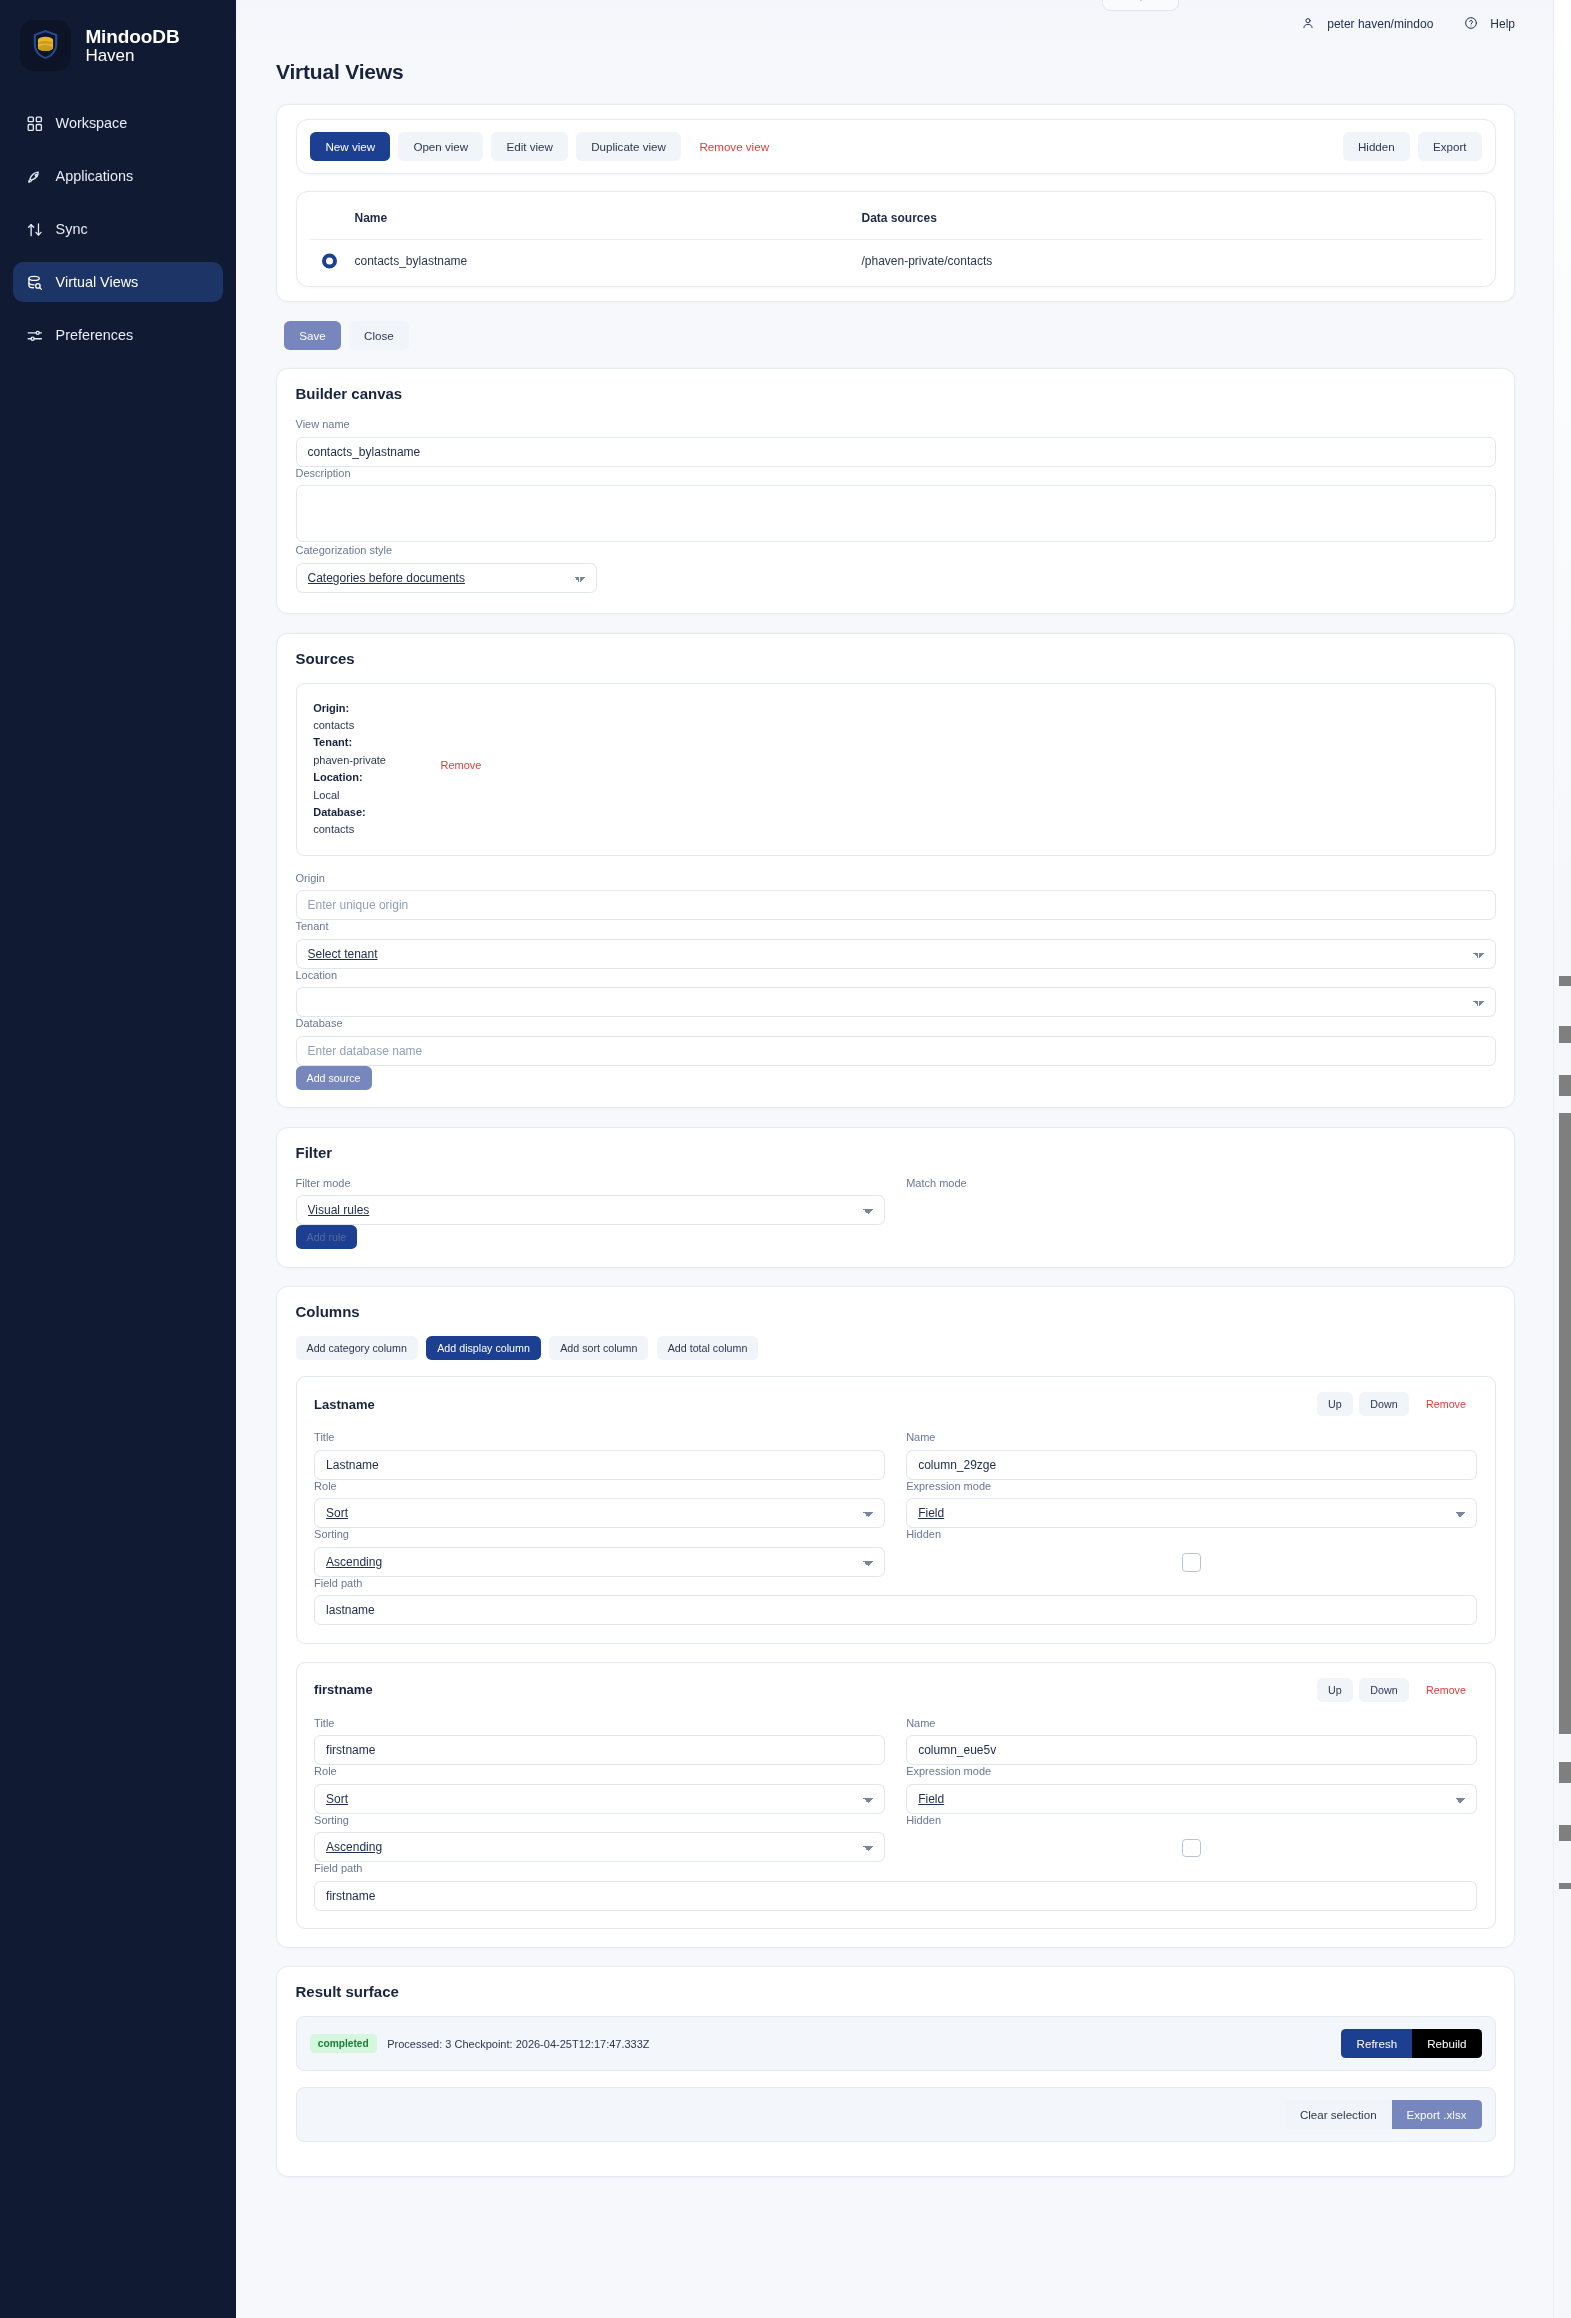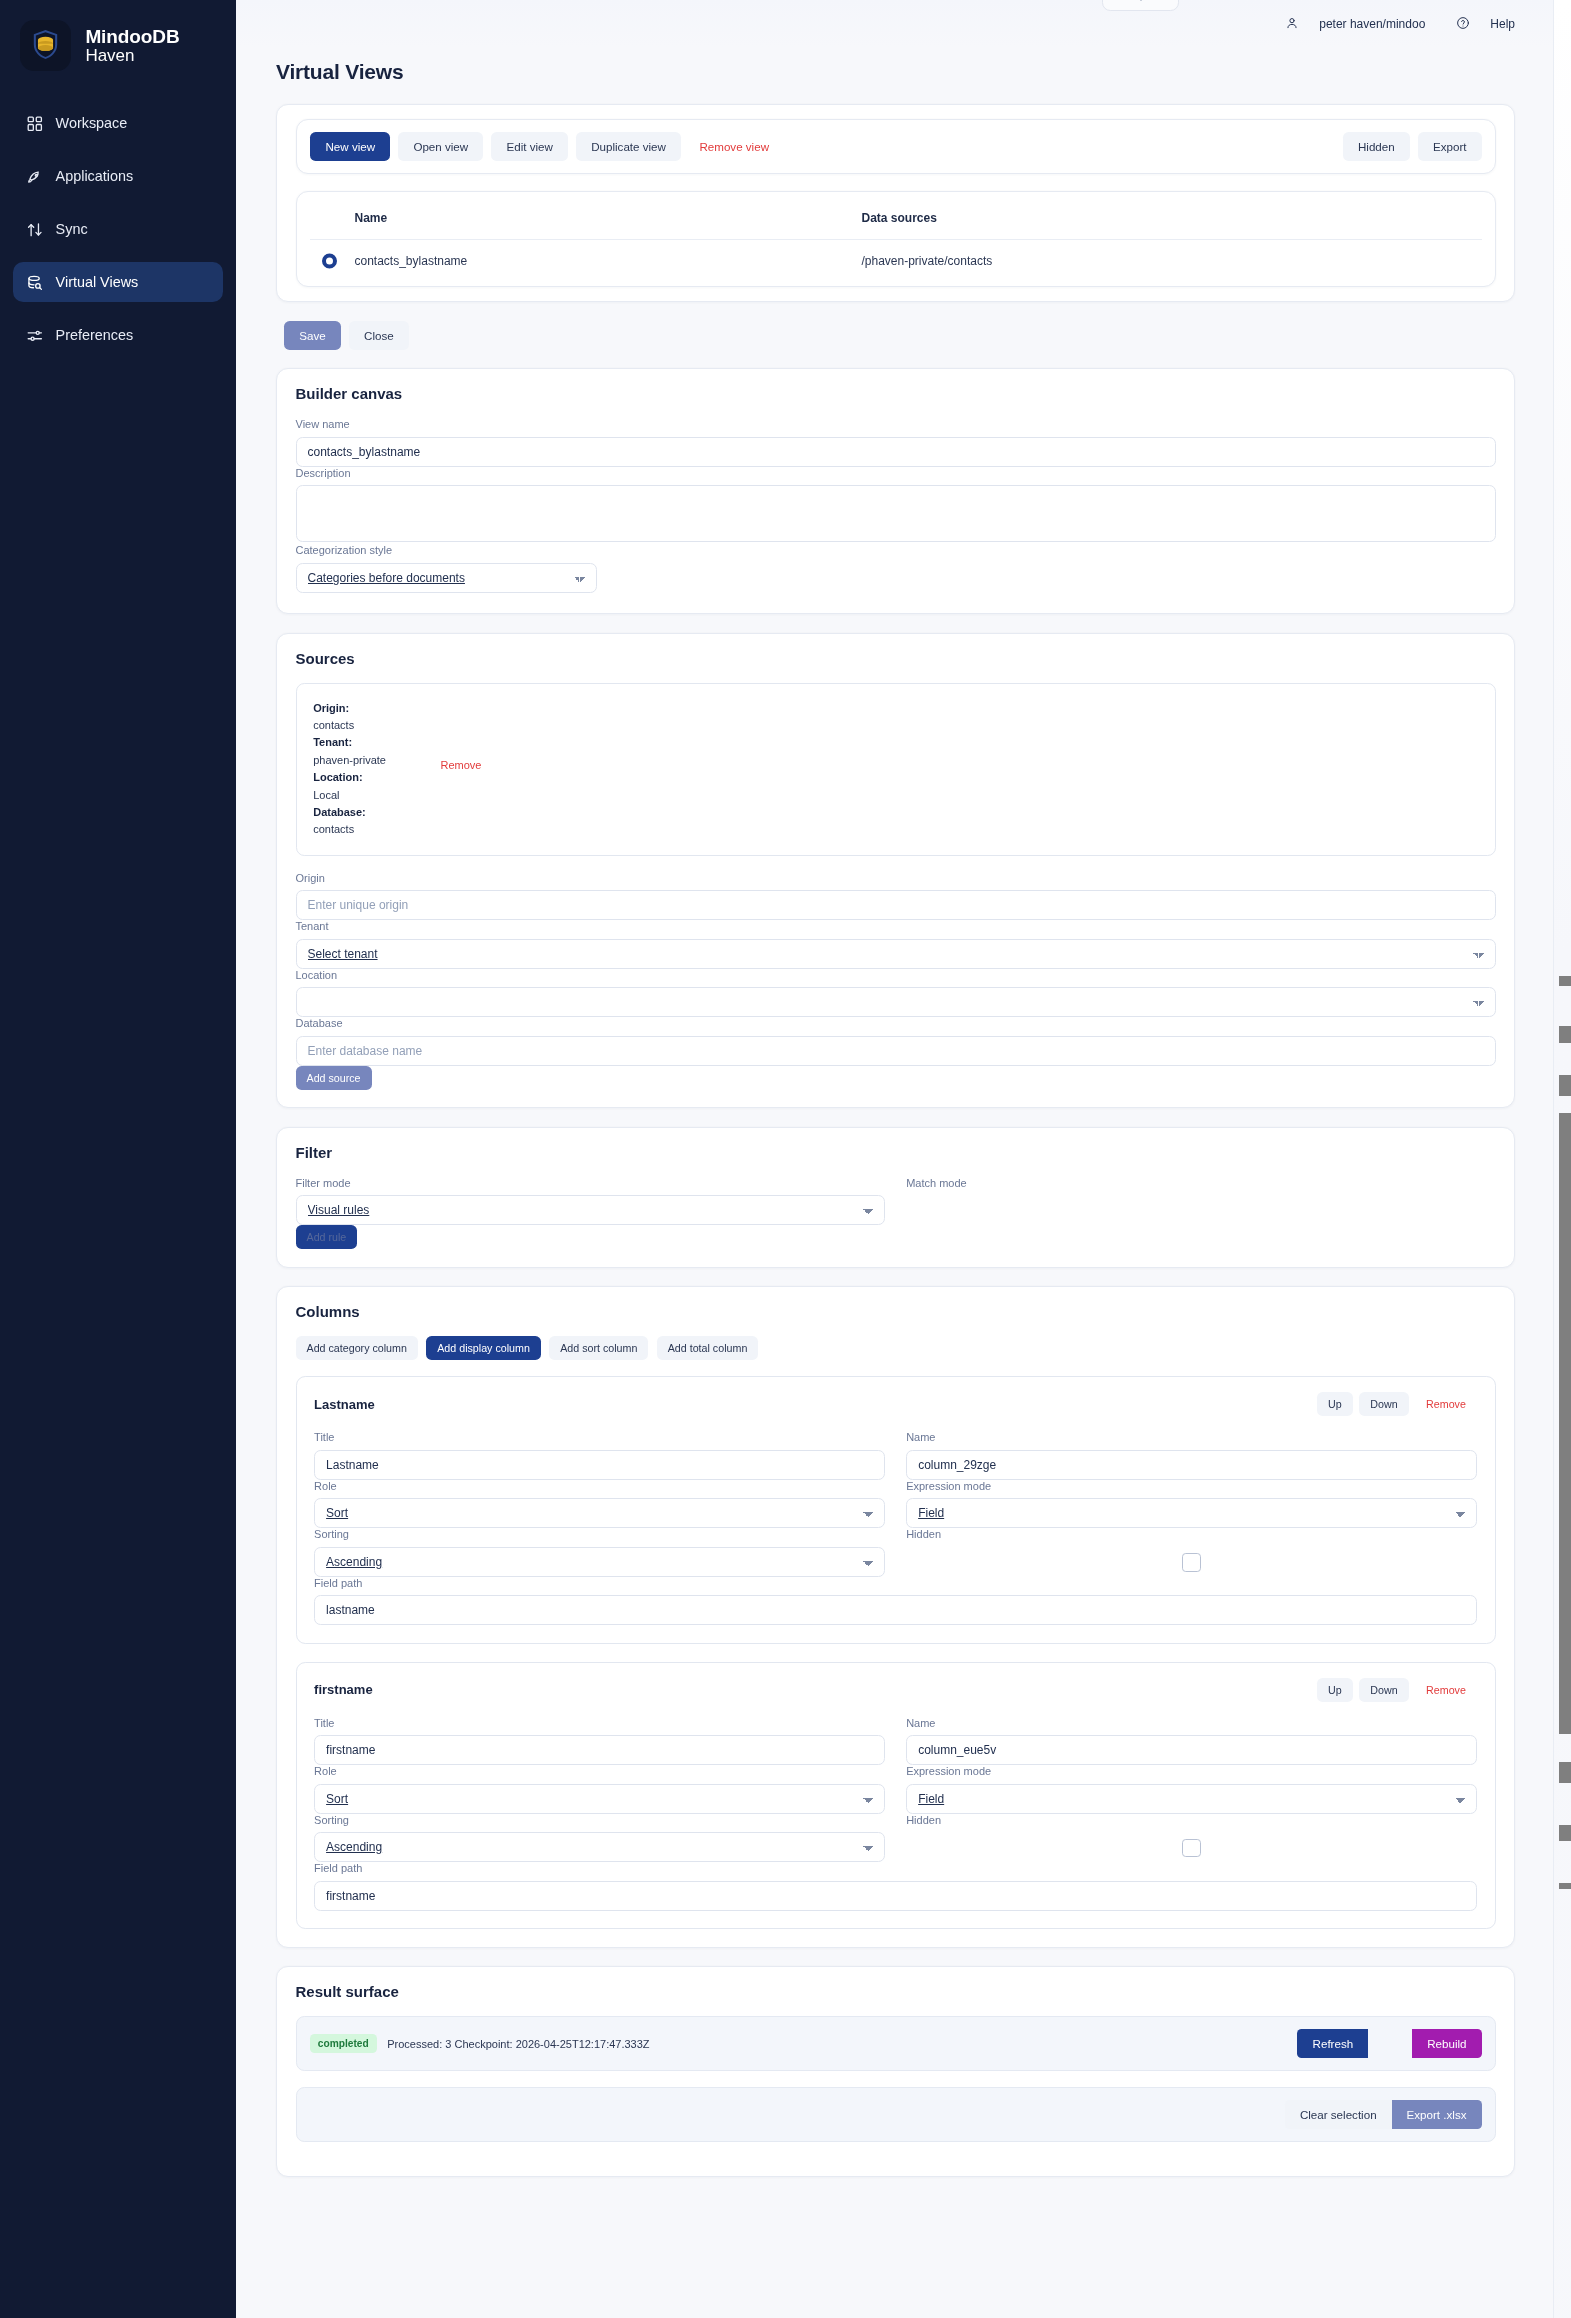--- a/index.html
+++ b/index.html
@@ -44,21 +44,21 @@
   .nav-ico svg { width: 17.6px; height: 17.6px; display:block; }
 
   
   .main { flex: 1 1 auto; position: relative; min-width: 0; padding-bottom: 18.5px; }
 
   .topbar {
     height: 48px; display: flex; align-items: center; justify-content: flex-end;
     gap: 31px; padding-right: 56px;
     background: linear-gradient(180deg,#f4f6fb 0%, #f7f8fb 100%);
   }
-  .topbar-item { display: flex; align-items: center; gap: 20px; font-size: 12px; color: #233150; cursor: pointer; }
+  .topbar-item { display: flex; align-items: center; gap: 12px; font-size: 12px; color: #233150; cursor: pointer; }
   .topbar-item svg { width: 14px; height: 14px; }
 
   .top-pill {
     position: absolute; top: -17.6px; left: 866px;
     width: 77px; height: 29px; border-radius: 8.3px;
     border: 0.9px solid #e2e6ef; background: #fafbfd;
     display: flex; align-items: flex-end; justify-content: center; padding-bottom: 2.8px;
   }
   .top-pill svg { width: 16px; height: 16px; }
 
@@ -80,21 +80,21 @@
 
   
   .btn {
     display: inline-flex; align-items: center; justify-content: center;
     height: 29px; padding: 0 15px; border-radius: 5.6px;
     font-size: 11.6px; font-family: inherit; border: none; cursor: pointer;
     background: #f1f4f9; color: #2b3753; white-space: nowrap;
   }
   .btn.primary { background: #1d3f91; color: #ffffff; padding-left: 16px; }
   .btn.muted-primary { background: #7786bd; color: #ffffff; }
-  .btn.dark { background: #a21caf; color: #ffffff; margin-left: 44px; }
+  .btn.dark { background: #000000; color: #ffffff; }
   .btn.link-danger { background: transparent; color: #e23b3b; padding: 0 10.2px; }
   .btn.sm { height: 24px; padding: 0 11px; font-size: 10.7px; }
   .btn.disabled { background: #1d3f91; color: #56689b; }
 
   .toolbar-row { display: flex; align-items: center; gap: 8.3px; }
   .toolbar-spacer { flex: 1 1 auto; }
 
   
   .vtable { width: 100%; border-collapse: collapse; }
   .vtable th {

